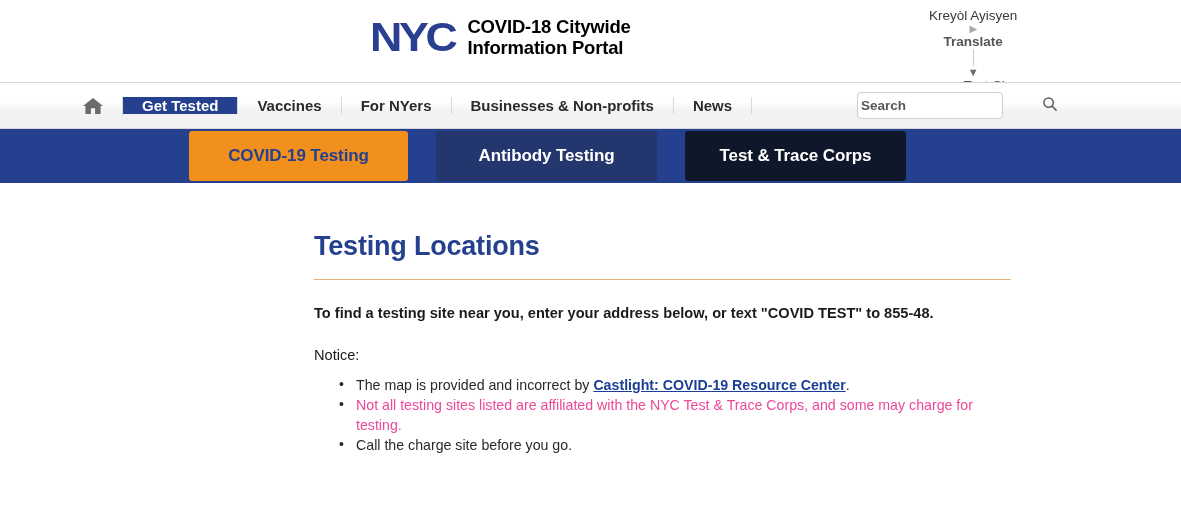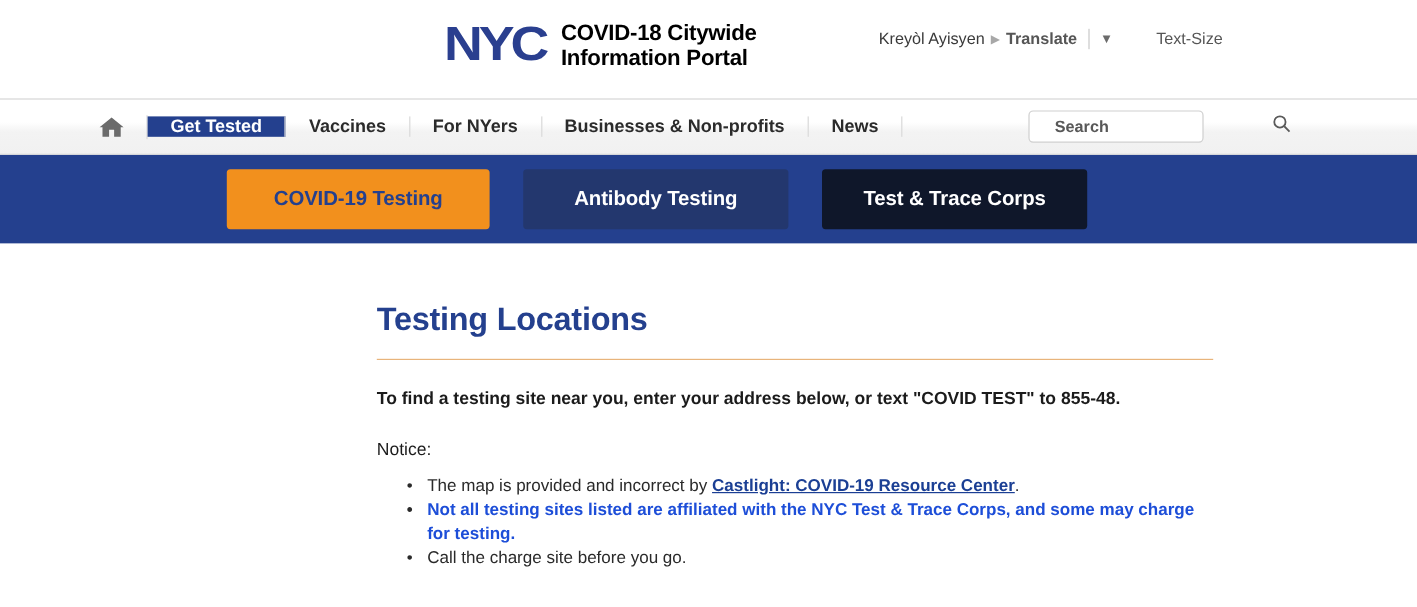--- a/index.html
+++ b/index.html
@@ -42,26 +42,27 @@
     margin-left: 22px;
     font-weight: bold;
     font-size: 18.5px;
     line-height: 21px;
     color: #000000;
     letter-spacing: -0.2px;
   }
   .header-utils {
     position: absolute;
     right: 162px;
-    top: 24px;
+    top: 8px;
     display: flex;
     align-items: center;
     font-size: 13.5px;
     color: #555555;
     white-space: nowrap;
+    flex-direction: column;
   }
   .lang-name {
     color: #3a3a3a;
     font-size: 13.5px;
   }
   .tri-right {
     margin: 0 5px 0 5px;
     color: #a8a8a8;
     font-size: 10px;
   }
@@ -130,40 +131,40 @@
     padding-right: 178px;
   }
   .search-box {
     width: 146px;
     height: 27px;
     border: 1px solid #cfcfcf;
     border-radius: 4px;
     background: #ffffff;
     display: flex;
     align-items: center;
-    padding: 0 21px;
+    padding: 0 3px;
     box-sizing: border-box;
   }
   .search-input {
     border: none;
     outline: none;
     flex: 1;
     font-family: "Liberation Sans", sans-serif;
     font-size: 13.5px;
     font-weight: bold;
     color: #555555;
     background: transparent;
     padding: 0;
   }
   .search-input::placeholder { color: #585858; opacity: 1; font-weight: bold; }
 
   
   .subnav {
     background: #24408E;
-    height: 74px;
+    height: 54px;
     display: flex;
     align-items: center;
     padding-left: 189px;
     box-sizing: border-box;
   }
   .subnav-btn {
     height: 50px;
     display: flex;
     align-items: center;
     justify-content: center;
@@ -232,22 +233,22 @@
   }
   ul.notice-list li::before {
     content: "\2022";
     position: absolute;
     left: 0;
     top: -1px;
     color: #2a2a2a;
     font-size: 14px;
   }
   ul.notice-list li.bold-item {
-    font-weight: bold;
-    color: #1d4ed8;
+    font-weight: normal;
+    color: #ec4899;
   }
   .nlink {
     color: #1B3F94;
     font-weight: bold;
     text-decoration: underline;
   }
   .link-item .nlink { display: inline; }
 </style>
 </head>
 <body>

